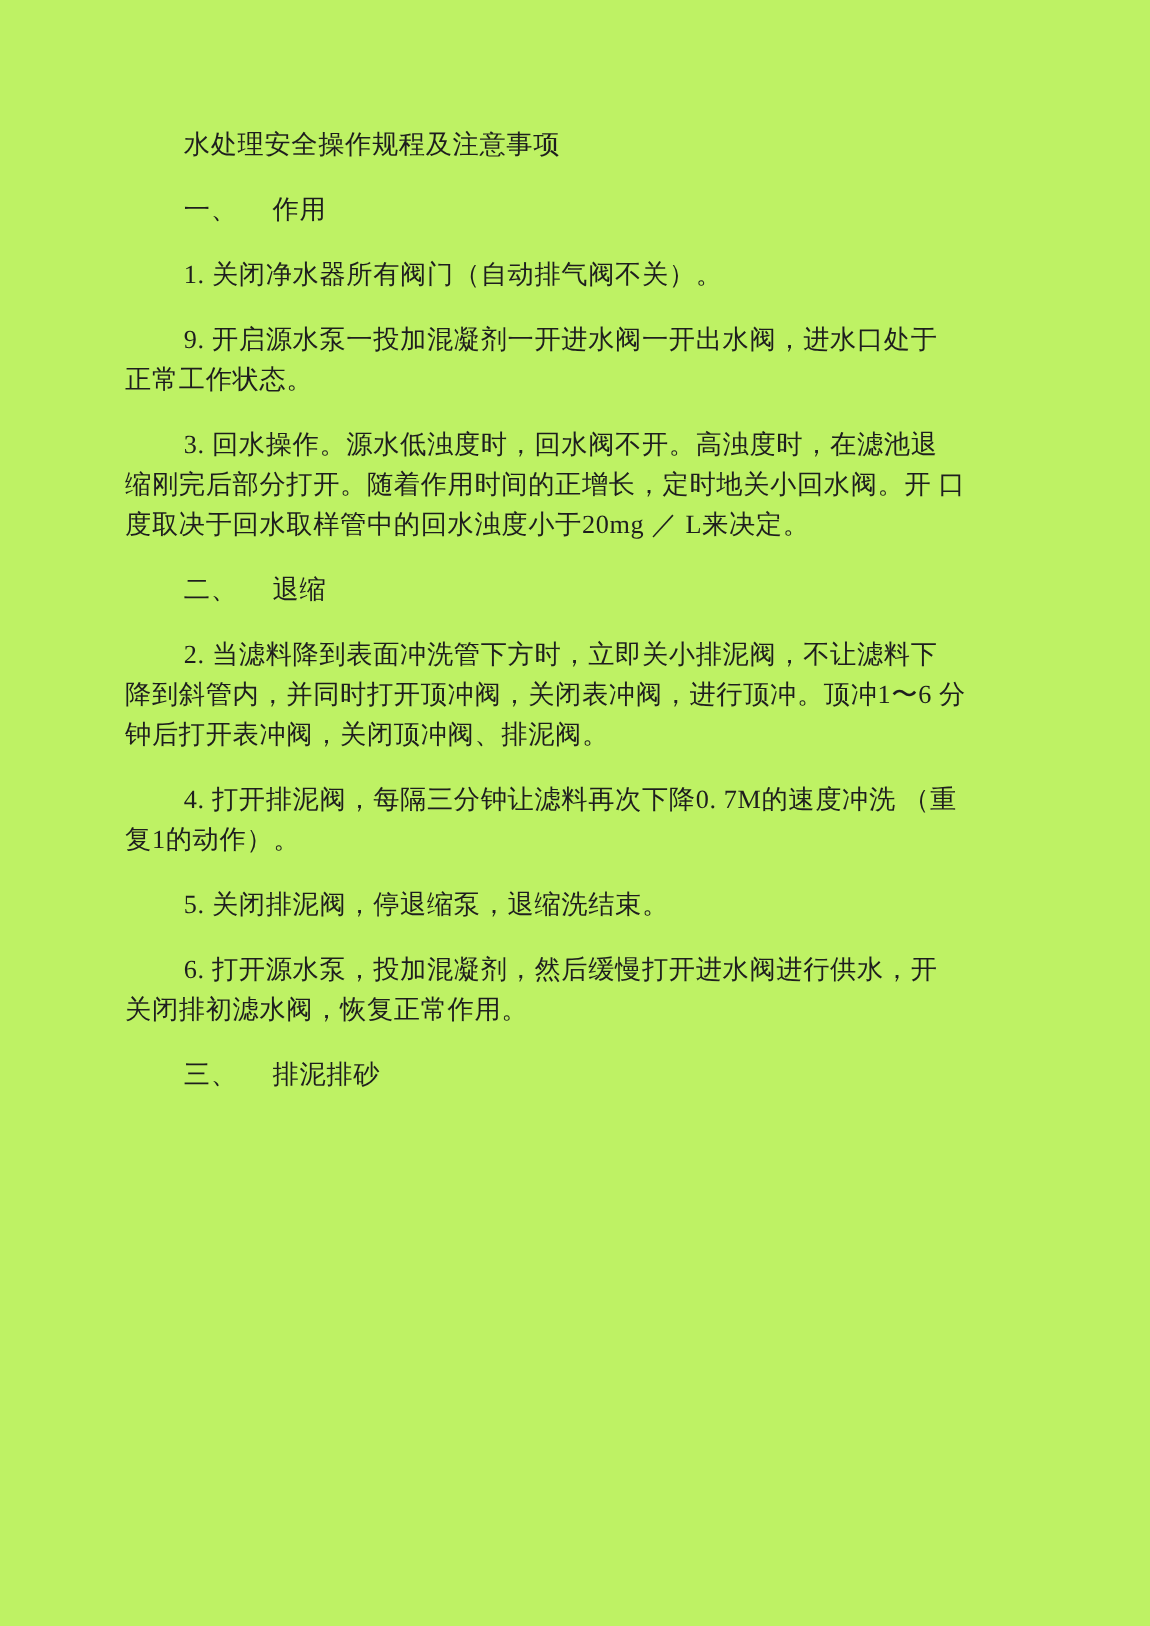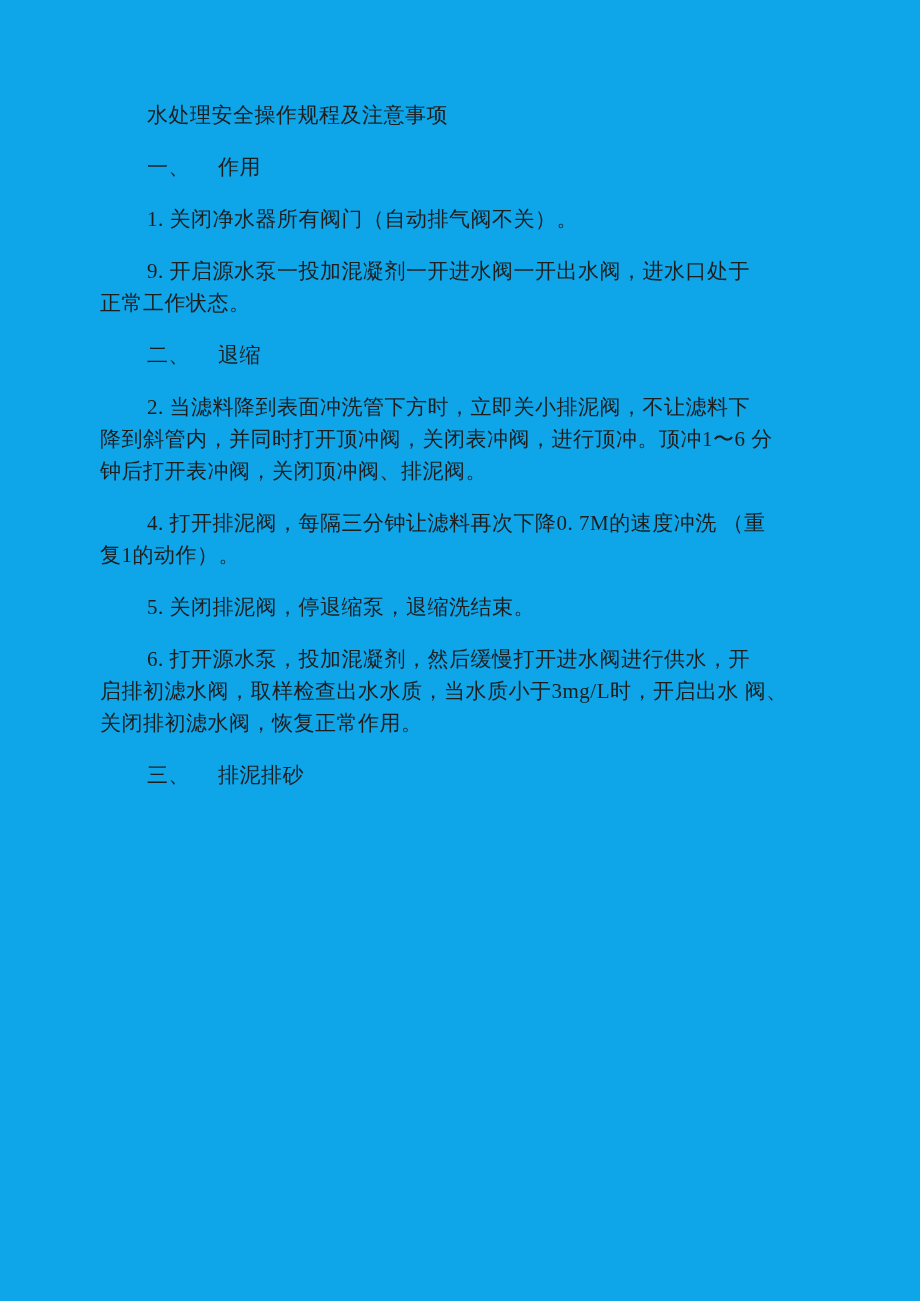--- a/index.html
+++ b/index.html
@@ -4,21 +4,21 @@
 <style>
   html, body {
     margin: 0;
     padding: 0;
     background: #ffffff;
   }
   .page {
     position: relative;
     width: 920px;
     height: 1301px;
-    background: #0ea5e9;
+    background: #bef264;
     overflow: hidden;
     font-family: "Liberation Serif", "DejaVu Serif", serif;
   }
   .content {
     position: absolute;
     left: 100px;
     top: 99px;
     width: 716px;
   }
   .block {
@@ -52,37 +52,41 @@
       <div class="block heading">
         <div class="line first"><span class="numeral">一、</span><span>作用</span></div>
       </div>
       <div class="block para">
         <div class="line first">1. 关闭净水器所有阀门（自动排气阀不关）。</div>
       </div>
       <div class="block para">
         <div class="line first">9. 开启源水泵一投加混凝剂一开进水阀一开出水阀，进水口处于</div>
         <div class="line">正常工作状态。</div>
       </div>
+      <div class="block para">
+        <div class="line first">3. 回水操作。源水低浊度时，回水阀不开。高浊度时，在滤池退</div>
+        <div class="line">缩刚完后部分打开。随着作用时间的正增长，定时地关小回水阀。开 口</div>
+        <div class="line">度取决于回水取样管中的回水浊度小于20mg ／ L来决定。</div>
+      </div>
       <div class="block heading">
         <div class="line first"><span class="numeral">二、</span><span>退缩</span></div>
       </div>
       <div class="block para">
         <div class="line first">2. 当滤料降到表面冲洗管下方时，立即关小排泥阀，不让滤料下</div>
         <div class="line">降到斜管内，并同时打开顶冲阀，关闭表冲阀，进行顶冲。顶冲1〜6 分</div>
         <div class="line">钟后打开表冲阀，关闭顶冲阀、排泥阀。</div>
       </div>
       <div class="block para">
         <div class="line first">4. 打开排泥阀，每隔三分钟让滤料再次下降0. 7M的速度冲洗 （重</div>
         <div class="line">复1的动作）。</div>
       </div>
       <div class="block para">
         <div class="line first">5. 关闭排泥阀，停退缩泵，退缩洗结束。</div>
       </div>
       <div class="block para">
         <div class="line first">6. 打开源水泵，投加混凝剂，然后缓慢打开进水阀进行供水，开</div>
-        <div class="line">启排初滤水阀，取样检查出水水质，当水质小于3mg/L时，开启出水 阀、</div>
         <div class="line">关闭排初滤水阀，恢复正常作用。</div>
       </div>
       <div class="block heading">
         <div class="line first"><span class="numeral">三、</span><span>排泥排砂</span></div>
       </div>
     </div>
 </div>
 
 </body></html>

